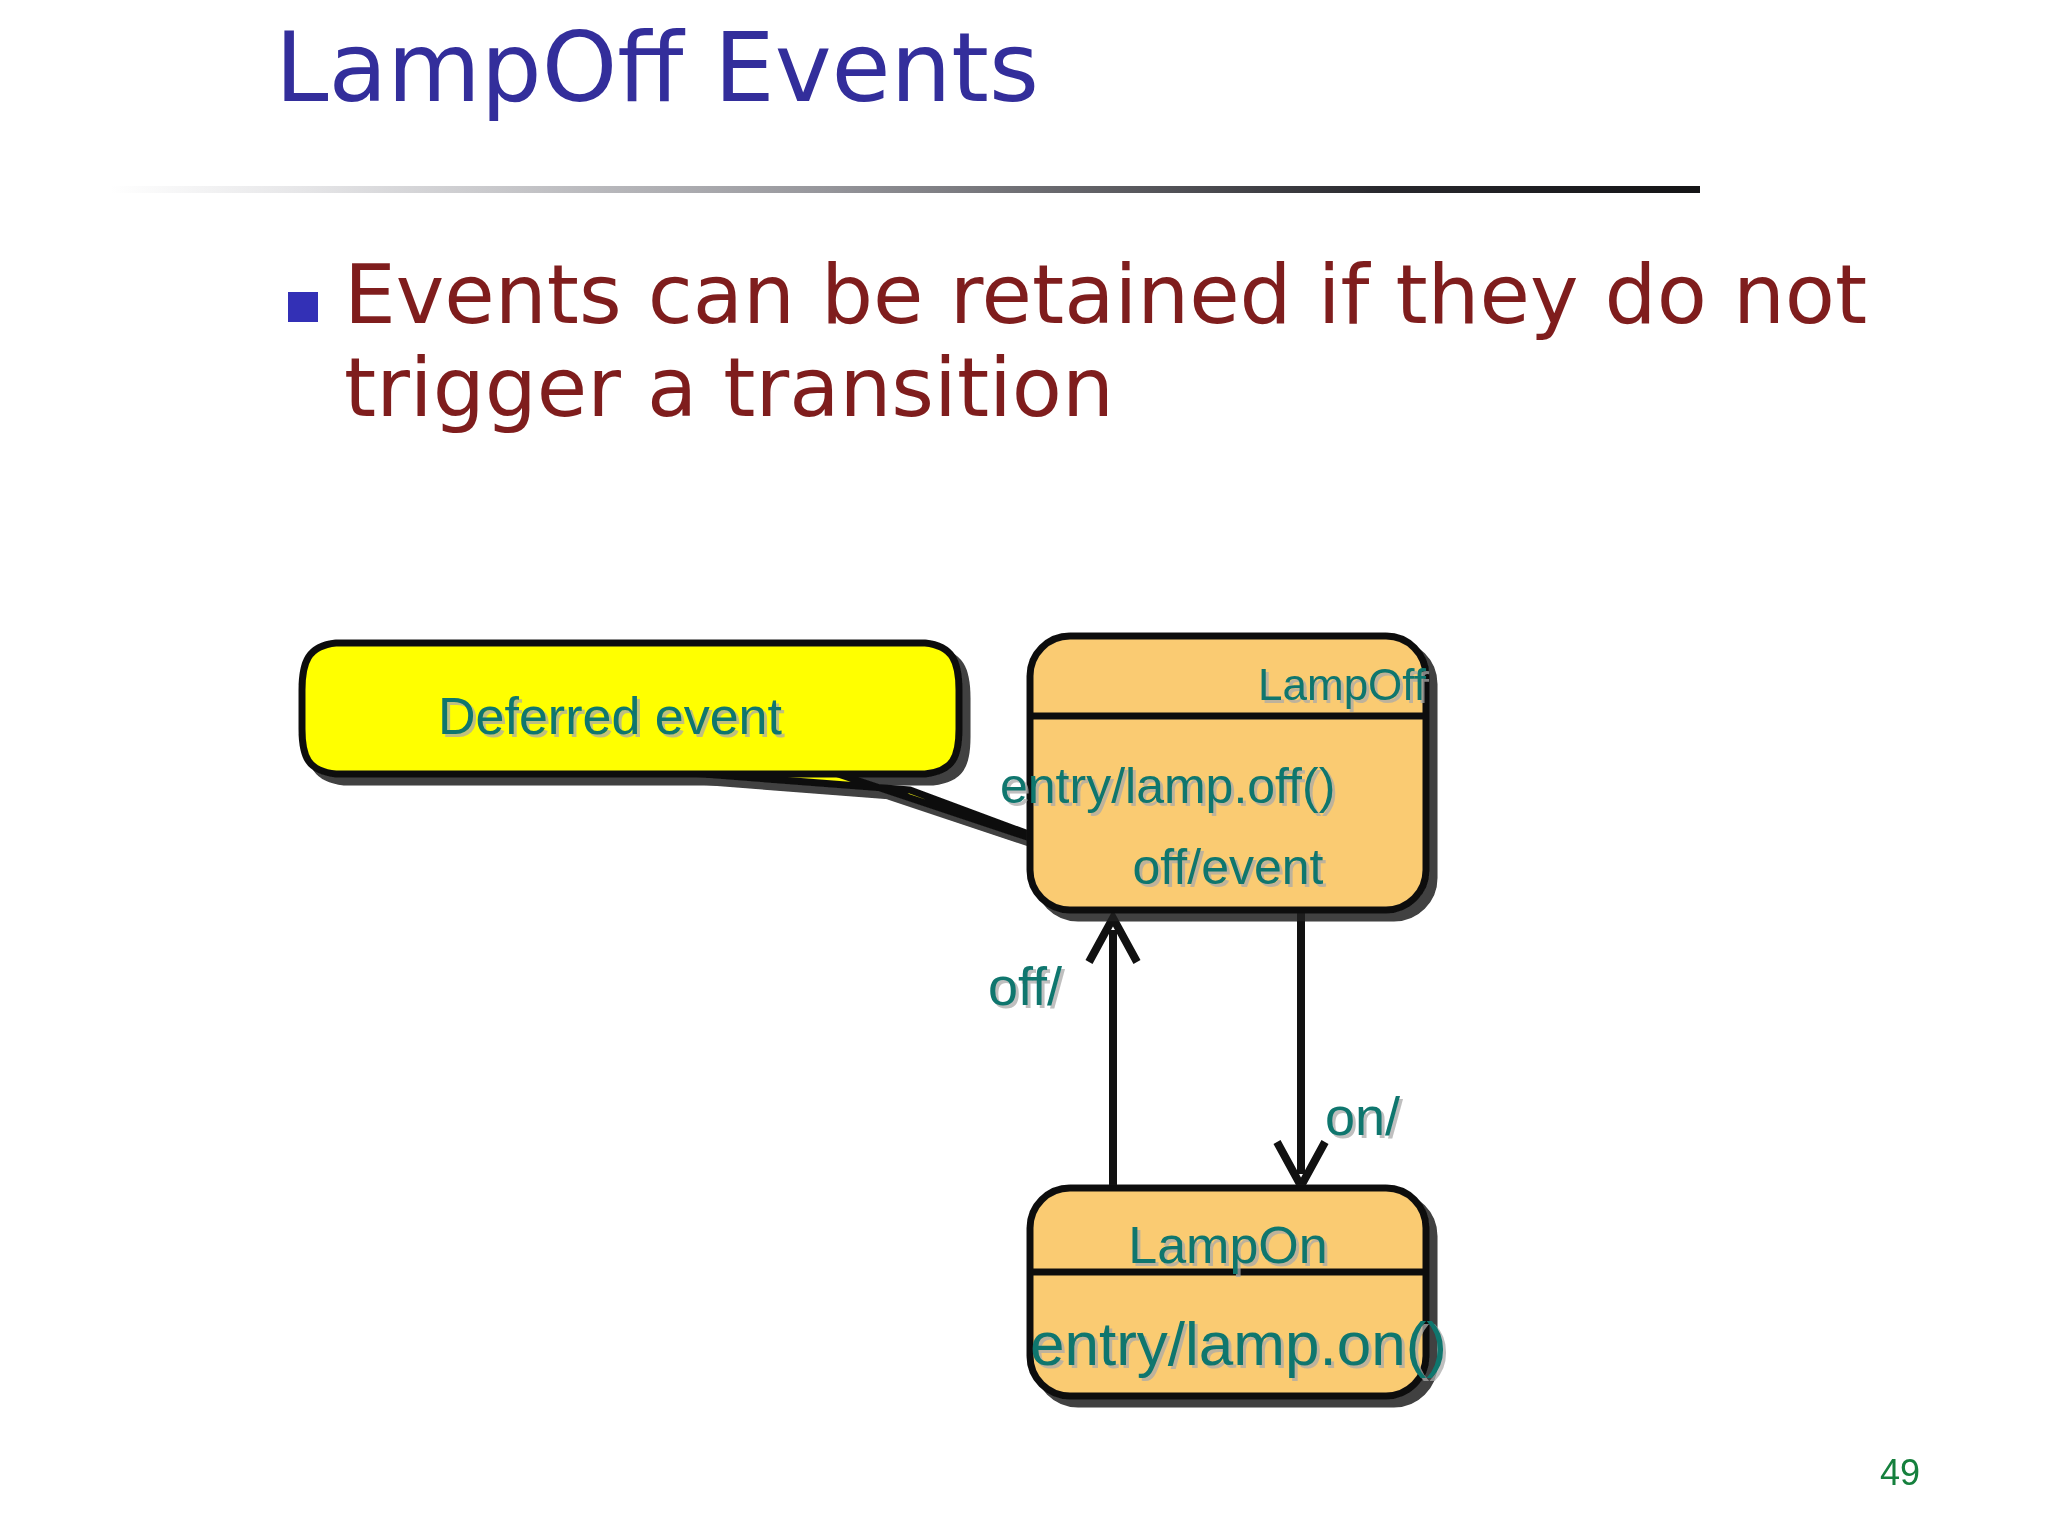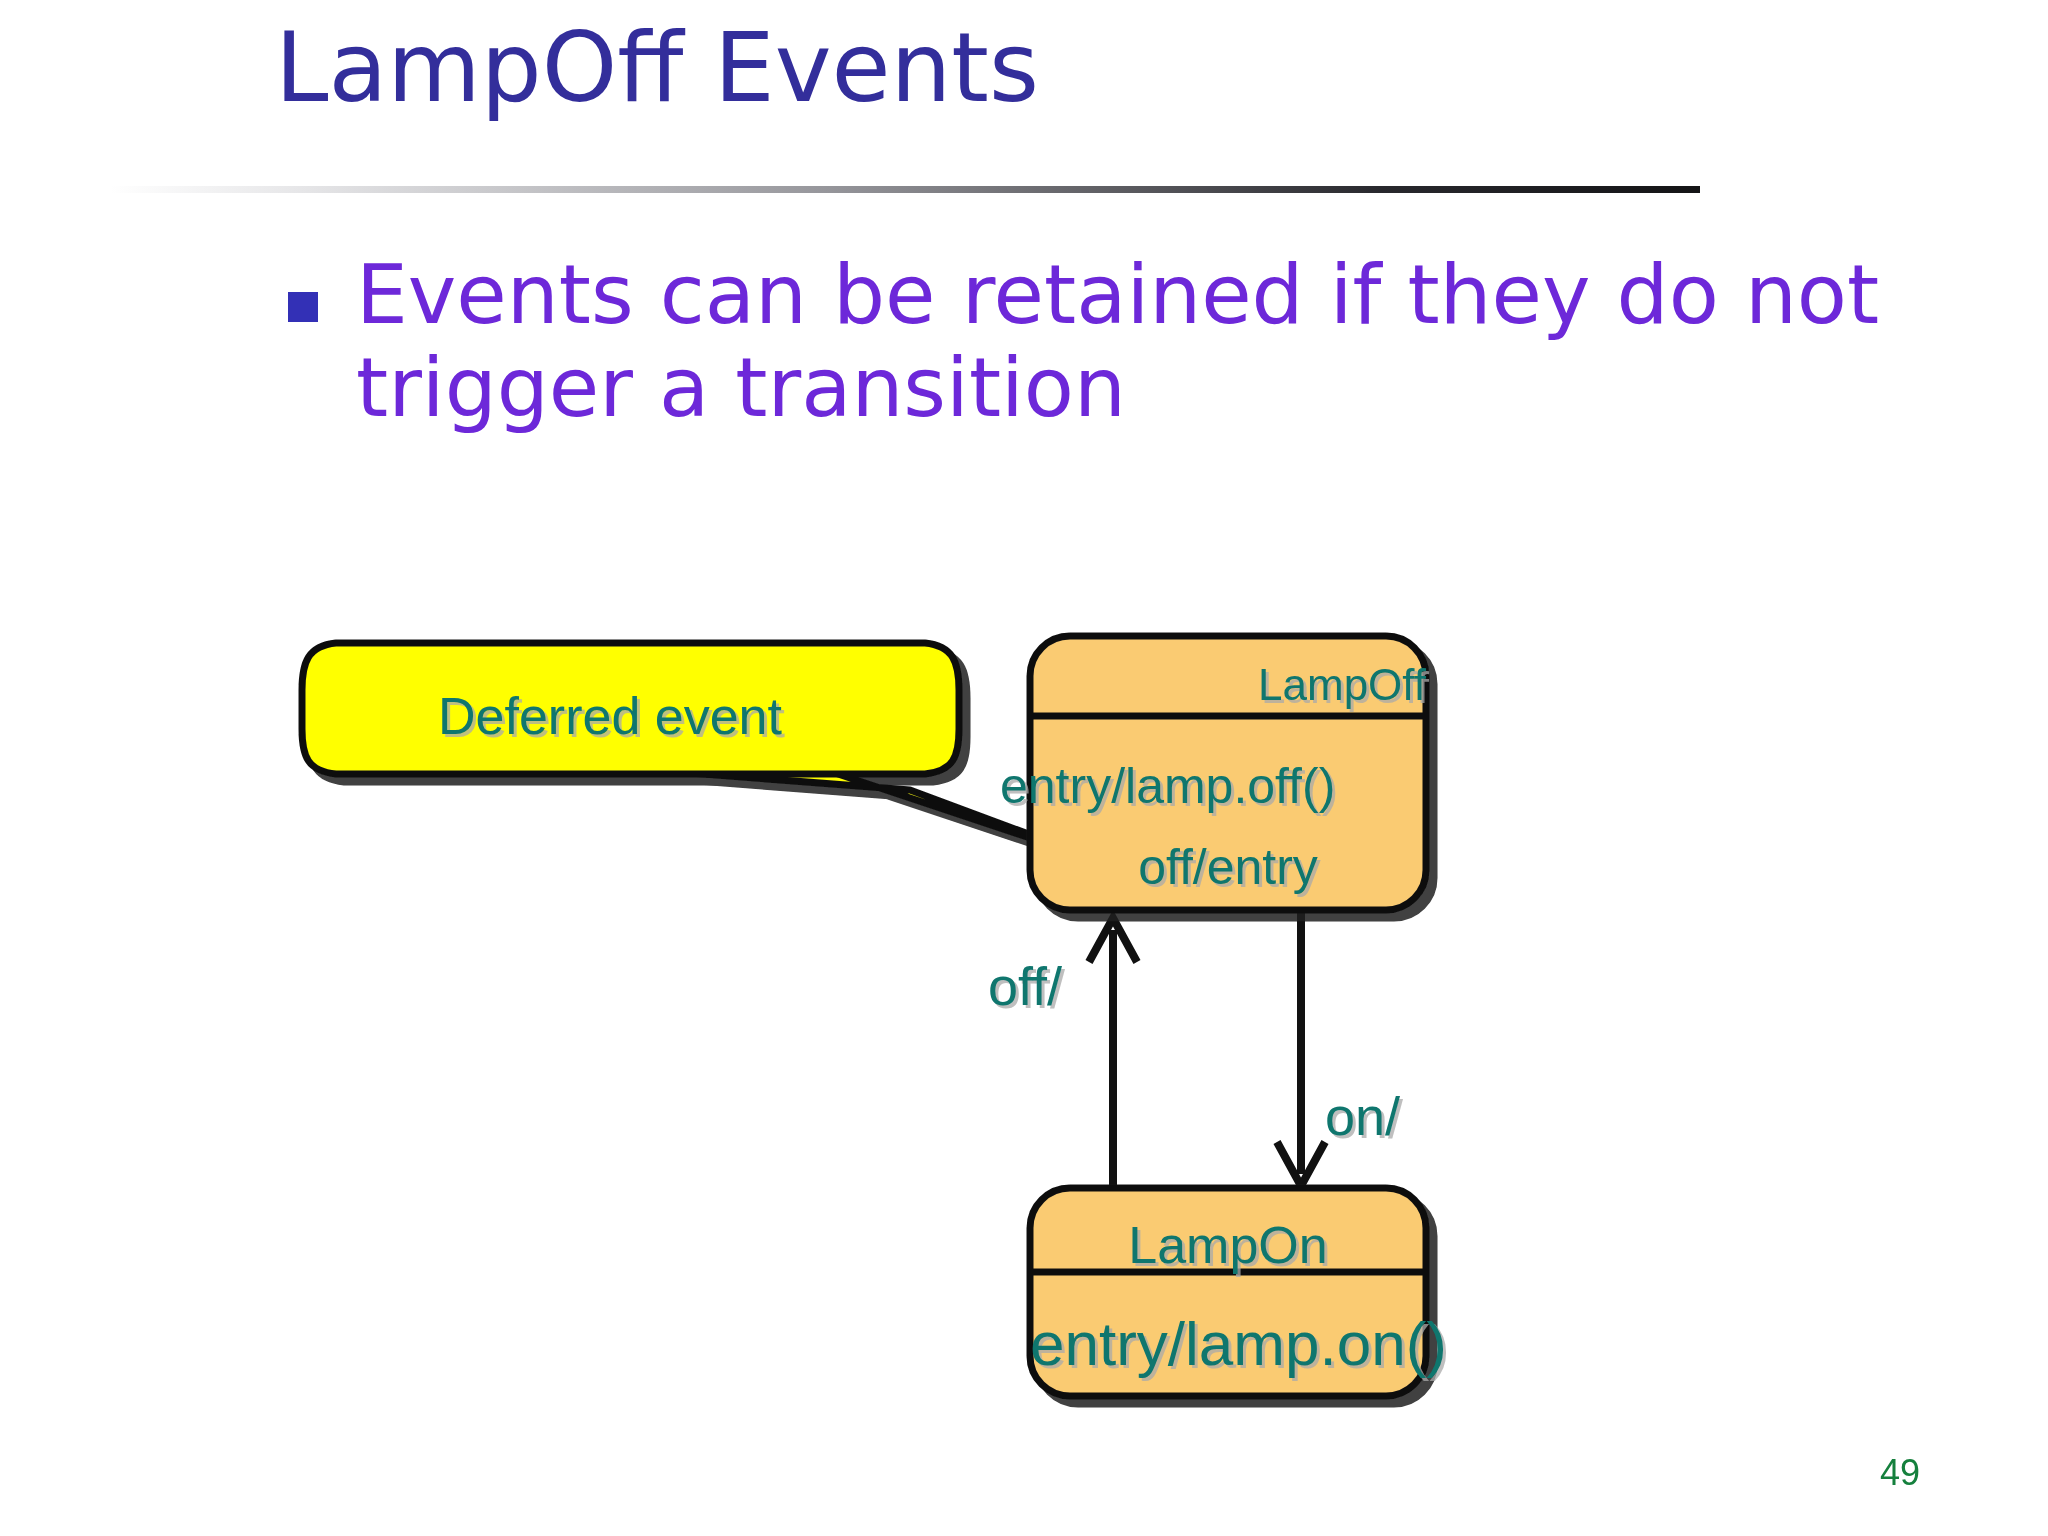--- a/index.html
+++ b/index.html
@@ -57,26 +57,26 @@
   #bullet-marker {
     position: absolute;
     left: 0px;
     top: 44px;
     width: 30px;
     height: 30px;
     background: #3330B6;
   }
   #bullet-text {
     position: absolute;
-    left: 68px;
+    left: 56px;
     top: 0px;
     width: 1540px;
     font-size: 82px;
     line-height: 1.14;
-    color: #6d28d9;
+    color: #7f1d1d;
     font-family: "DejaVu Sans", sans-serif;
     font-weight: 400;
   }
 
   
   #diagram {
     position: absolute;
     left: 0;
     top: 0;
     width: 2048px;
@@ -213,21 +213,21 @@
   <g class="hit" filter="url(#softshadow)">
     <rect x="1030" y="1188" width="396" height="208" rx="40" ry="40" fill="#FACB72" stroke="#111111" stroke-width="7"></rect>
     <line x1="1030" y1="1272" x2="1426" y2="1272" stroke="#111111" stroke-width="7"></line>
   </g>
 </svg>
 
 <div class="diag-label" id="callout-text">Deferred event</div>
 
 <div class="diag-label" id="lampoff-name">LampOff</div>
 <div class="diag-label" id="lampoff-entry">entry/lamp.off()</div>
-<div class="diag-label" id="lampoff-defer">off/entry</div>
+<div class="diag-label" id="lampoff-defer">off/event</div>
 
 <div class="diag-label" id="lampon-name">LampOn</div>
 <div class="diag-label" id="lampon-entry">entry/lamp.on()</div>
 
 <div class="diag-label" id="trans-off-label">off/</div>
 <div class="diag-label" id="trans-on-label">on/</div>
 
 <div id="page-number">49</div>
 
 </body></html>

